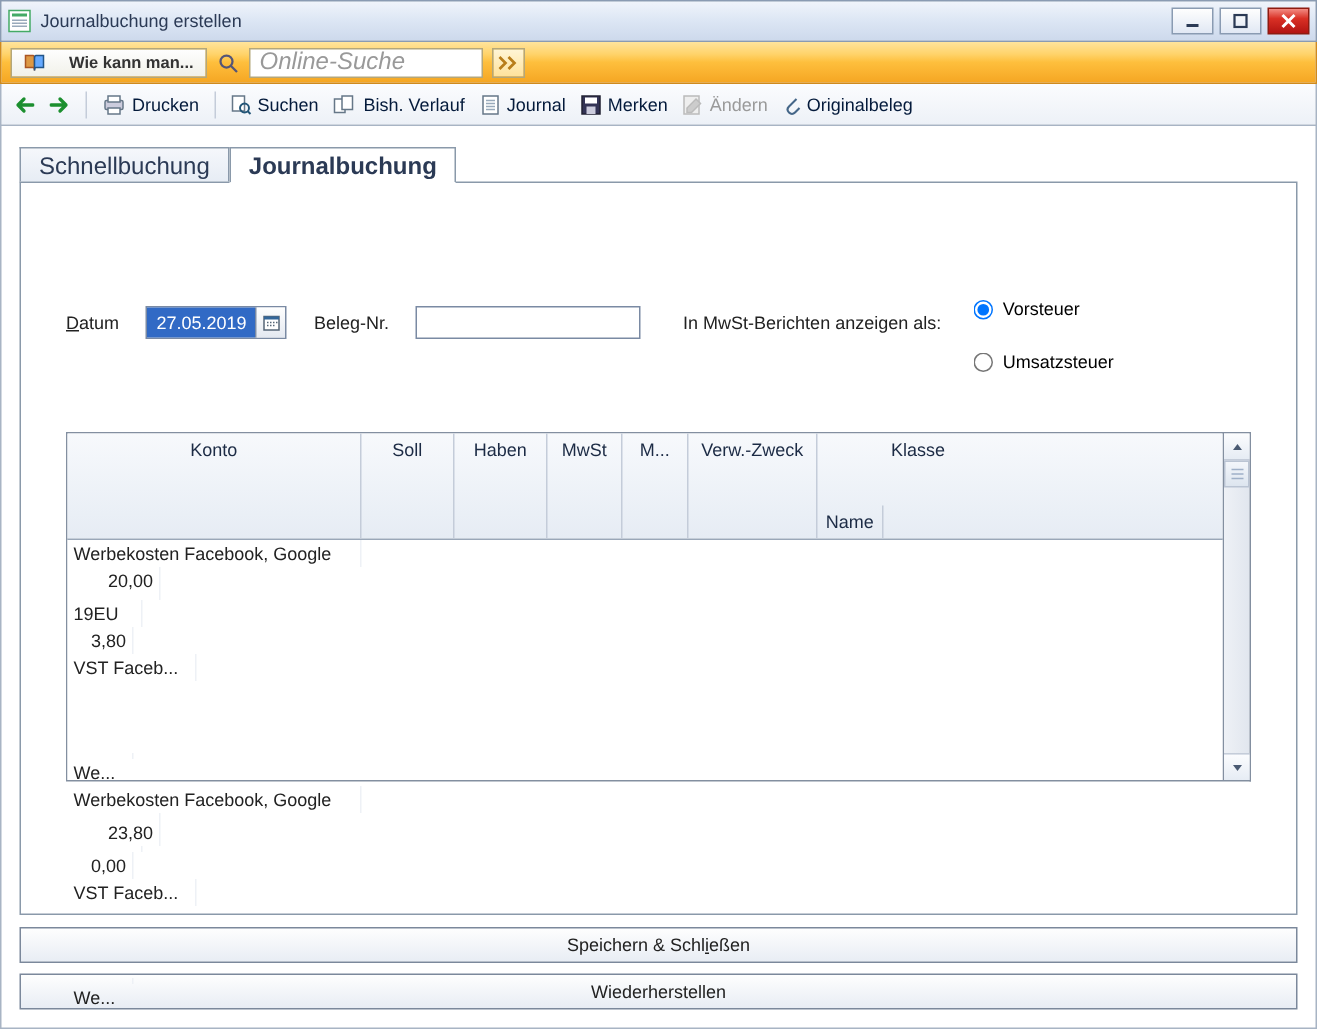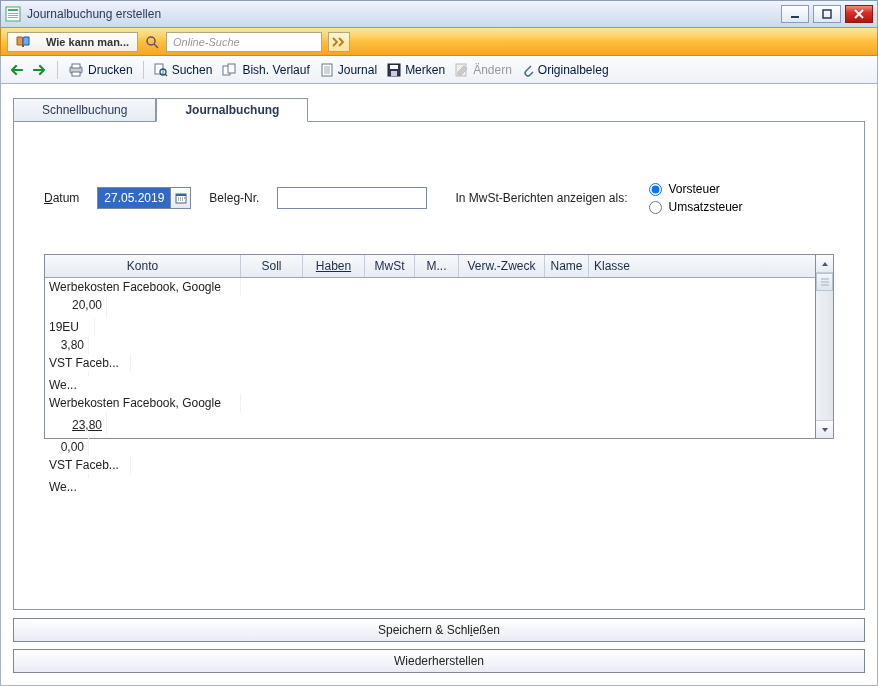--- a/index.html
+++ b/index.html
@@ -63,21 +63,21 @@
     width: 14px; height: 12px;
   }
   .mag-icon { width: 16px; height: 16px; display:inline-flex; align-items:center; justify-content:center;}
   .searchbox {
     height: 20px; width: 156px;
     border: 1px solid #b4a77a;
     background: #fff;
     padding: 0 6px;
     color: #999;
     font-style: italic;
-    font-size: 11px;
+    font-size: 16px;
     display: flex; align-items: center;
   }
   .gobtn {
     height: 20px; width: 22px;
     border: 1px solid #b4a77a;
     background: linear-gradient(to bottom,#fff5d6,#ffe29b);
     display:inline-flex; align-items:center; justify-content:center;
     color:#3a5;
     font-weight:bold;
   }
@@ -103,25 +103,25 @@
     border: 1px solid #a8b4c4; border-top: none;
     height: calc(686px - 28px - 28px - 28px);
     background: #fff;
     padding: 10px 12px 6px 12px;
     display:flex; flex-direction:column;
   }
 
   
   .tabs { display:flex; height: 24px; margin-top: 4px;}
   .tab {
-    padding: 4px 28px;
+    padding: 4px 12px;
     border: 1px solid #8a99aa;
     border-bottom: none;
     background: linear-gradient(to bottom,#f5f7fb,#e6ecf4);
-    color:#2b3a55; font-size:12px;
+    color:#2b3a55; font-size:16px;
     position: relative;
   }
   .tab.active {
     background:#fff; font-weight:bold;
     border-bottom: 1px solid #fff;
     z-index: 2;
   }
   .tabborder {
     border: 1px solid #8a99aa;
     margin-top: -1px;
@@ -152,38 +152,38 @@
     display:inline-flex; align-items:center; justify-content:center;
   }
   .textinput {
     height: 22px; width: 150px;
     border: 1px solid #7a8aa3;
     background:#fff;
     font-size:12px; padding:0 4px;
   }
 
   .radiogroup { display:flex; flex-direction:column; gap:4px; margin-left:4px;}
-  .radiorow { display:inline-flex; align-items:center; gap:6px; font-size:12px;}
+  .radiorow { display:inline-flex; align-items:center; gap:6px; font-size:12px;margin-top:17px;}
 
   
   .table-wrap { display:flex; }
   .tbl { border:1px solid #838fa0; font-size:12px; flex: 1 1 auto; }
   .tbl-head { display:flex; background: linear-gradient(to bottom,#f7f9fc,#e6ecf4); border-bottom:1px solid #9aa7b8;}
   .tbl-head .cell { padding: 4px 4px; border-right:1px solid #c4ccd9; color:#1c2b45; text-align:center;}
   .tbl-body { height: 160px; background:#fff; }
   .tbl-row { display:flex;flex-direction:column; }
   .tbl-body .cell { padding: 2px 4px; border-right:1px solid #eef1f6; color:#222; text-align:right; overflow:hidden; white-space:nowrap; text-overflow:ellipsis;}
   .tbl-body .cell.left { text-align:left;}
   .c-konto { width: 196px; }
   .c-soll { width: 62px;}
-  .c-haben { width: 62px; text-decoration: underline;}
+  .c-haben { width: 62px;}
   .c-mwst { width: 50px;}
   .c-mbetr { width: 44px;}
   .c-zweck { width: 86px;}
-  .c-name { width: 44px;}
+  .c-name { width: 44px; margin-top: 48px;}
   .c-klasse { width: 46px;}
   .scrollbar {
     width: 18px; border:1px solid #838fa0; border-left:none;
     background: linear-gradient(to right,#eef1f6,#e1e6ee);
     display:flex; flex-direction:column;
   }
   .scrollbar .sb-btn {
     height: 18px; display:flex; align-items:center; justify-content:center;
     background: linear-gradient(to bottom,#fbfcfe,#e6ecf4);
     border-bottom:1px solid #c4ccd9;

